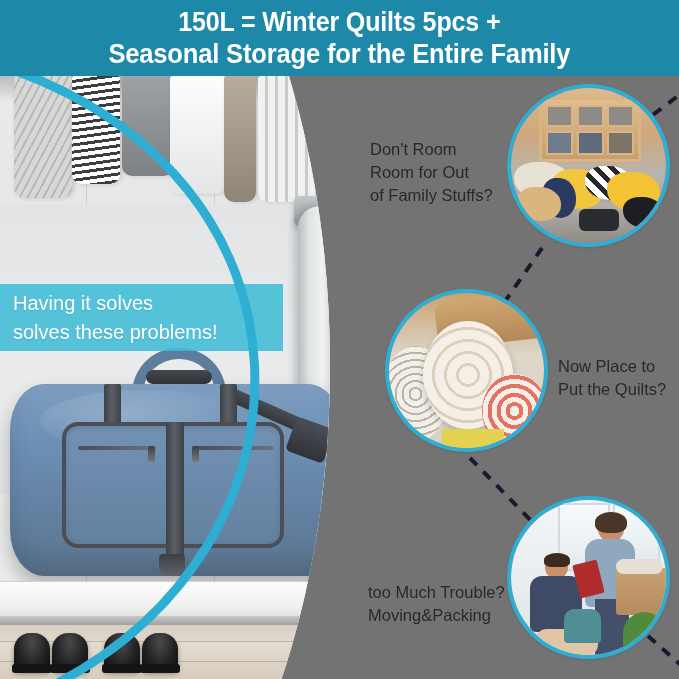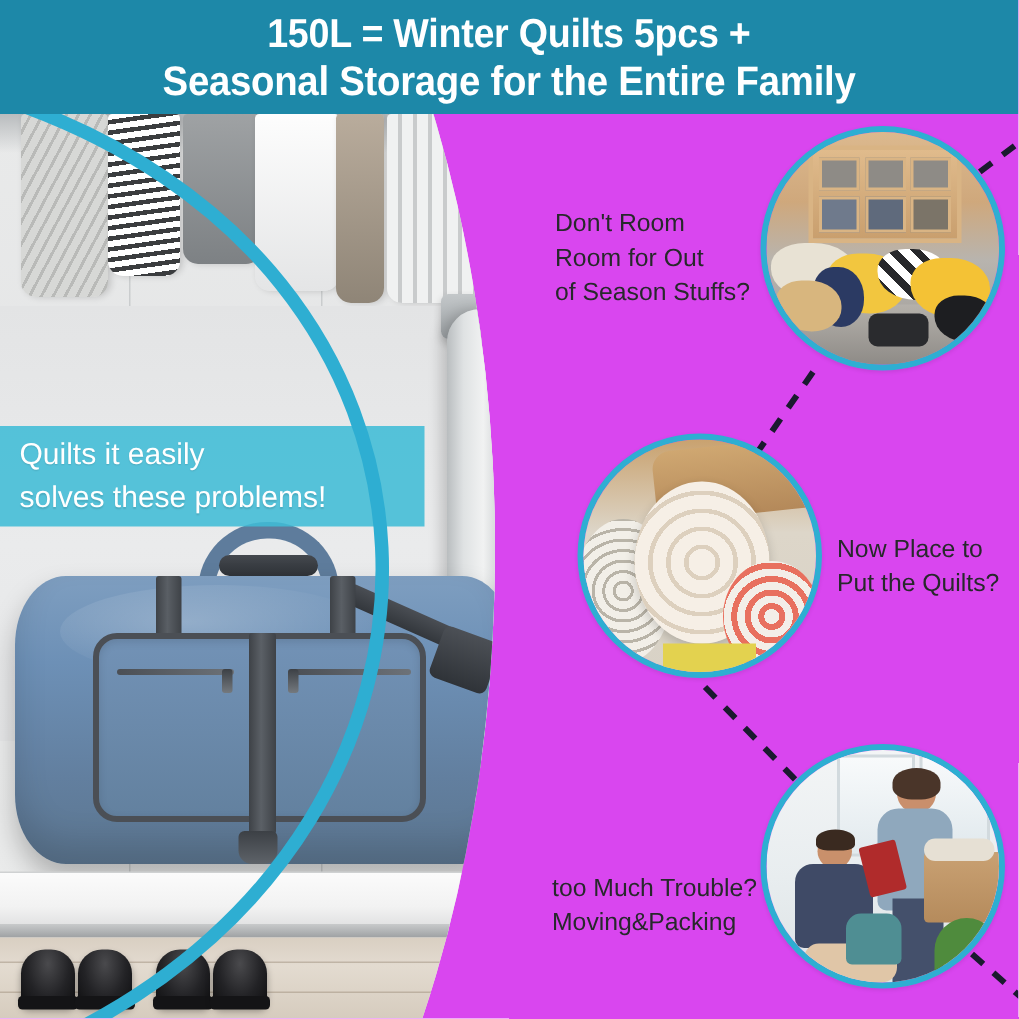--- a/index.html
+++ b/index.html
@@ -5,21 +5,21 @@
   * { box-sizing: border-box; margin: 0; padding: 0; }
   html, body {
     width: 679px; height: 679px;
     font-family: "Liberation Sans", sans-serif;
     background: #ffffff;
     overflow: hidden;
   }
   .page {
     position: relative;
     width: 679px; height: 679px;
-    background: #d946ef;
+    background: #737373;
     overflow: hidden;
   }
 
   
   .header {
     position: absolute; left: 0; top: 0;
     width: 679px; height: 76px;
     background: #1d88a8;
     display: flex; flex-direction: column;
     align-items: center; justify-content: center;
@@ -356,21 +356,21 @@
       <div class="floor">
         <div class="floor-plank" style="top:16px;"></div>
         <div class="floor-plank" style="top:36px;"></div>
       </div>
       <div class="shoe" style="left:14px;"></div>
       <div class="shoe" style="left:52px;"></div>
       <div class="shoe" style="left:104px;"></div>
       <div class="shoe" style="left:142px;"></div>
 
       <div class="banner">
-        <div class="banner-line">Quilts it easily</div>
+        <div class="banner-line">Having it solves</div>
         <div class="banner-line">solves these problems!</div>
       </div>
     </div>
 
     <svg class="left-border" viewBox="0 0 352 603">
       <path d="M 2 -10 C 330 100, 332 470, 48 612" fill="none" stroke="#2eaed2" stroke-width="9"></path>
     </svg>
   </div>
 
   <div class="right-panel">
@@ -399,21 +399,21 @@
       <div class="pile" style="left:48%; top:50%; width:30%; height:22%; background:repeating-linear-gradient(45deg,#ffffff 0 6px,#27282b 6px 11px);"></div>
       <div class="pile" style="left:62%; top:54%; width:34%; height:26%; background:#f4c235;"></div>
       <div class="pile" style="left:4%;  top:64%; width:28%; height:22%; background:#d8b67e;"></div>
       <div class="pile" style="left:72%; top:70%; width:26%; height:20%; background:#1d1e21;"></div>
       <div class="pile" style="left:44%; top:78%; width:26%; height:14%; background:#2a2b2e; border-radius:6px;"></div>
     </div>
 
     <div class="callout" style="left:40px; top:62px;">
       <div>Don't Room</div>
       <div>Room for Out</div>
-      <div>of Season Stuffs?</div>
+      <div>of Family Stuffs?</div>
     </div>
 
     <div class="circ" style="left:55px; top:213px; width:163px; height:163px;">
       <div class="q-bg"></div>
       <div style="position:absolute; left:30%; top:2%; width:72%; height:30%; background:linear-gradient(180deg,#cfa771,#b4895a); border-radius:12px; transform:rotate(-6deg);"></div>
       <div style="position:absolute; left:-4%; top:34%; width:42%; height:62%; border-radius:50%;
            background:repeating-radial-gradient(circle at 50% 50%, #f2efe8 0 5px, #b9b4a8 5px 7px);"></div>
       <div style="position:absolute; left:22%; top:18%; width:58%; height:70%; border-radius:50%;
            background:repeating-radial-gradient(circle at 50% 50%, #f6efe6 0 9px, #ddd0be 9px 12px);
            box-shadow:0 3px 7px rgba(0,0,0,0.18);"></div>

